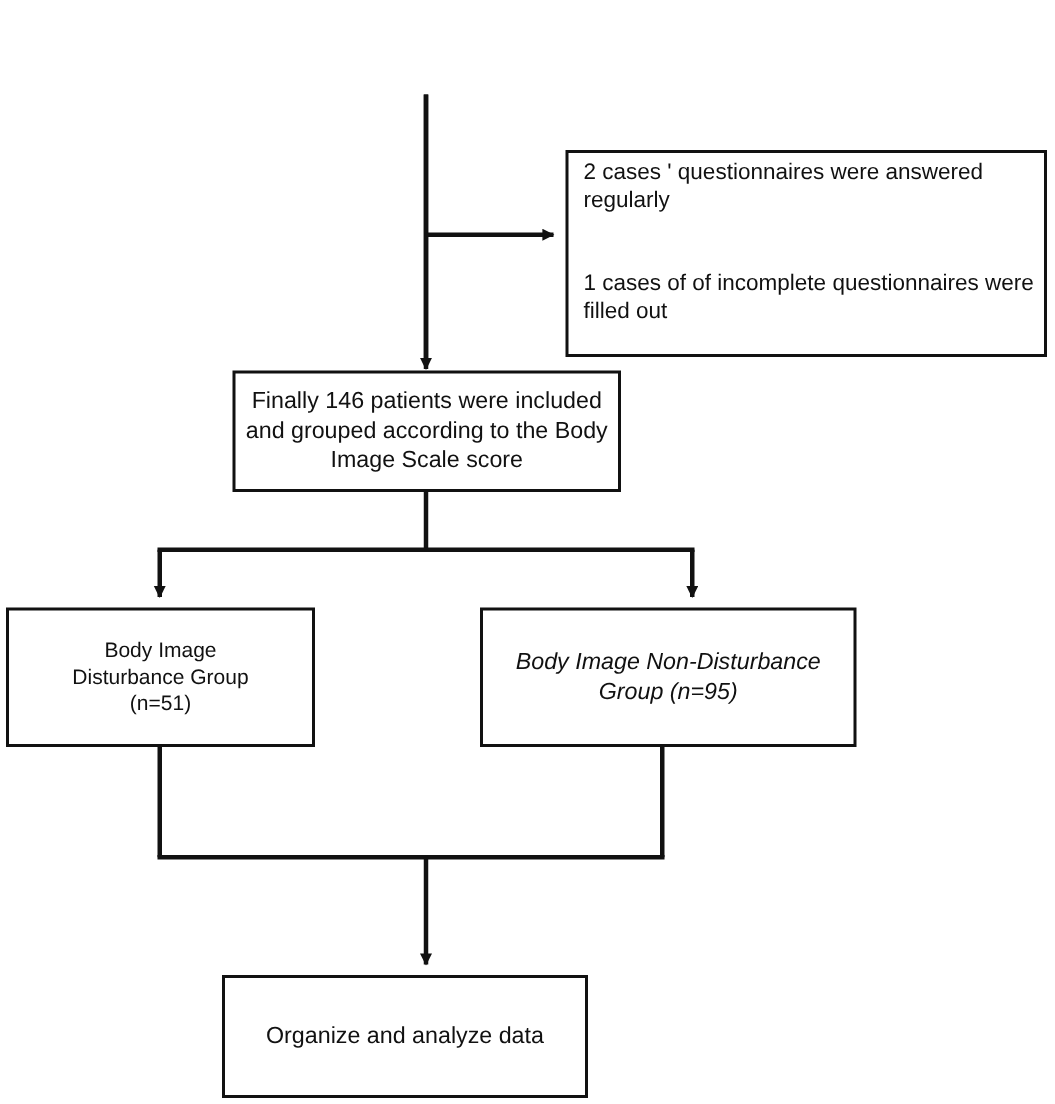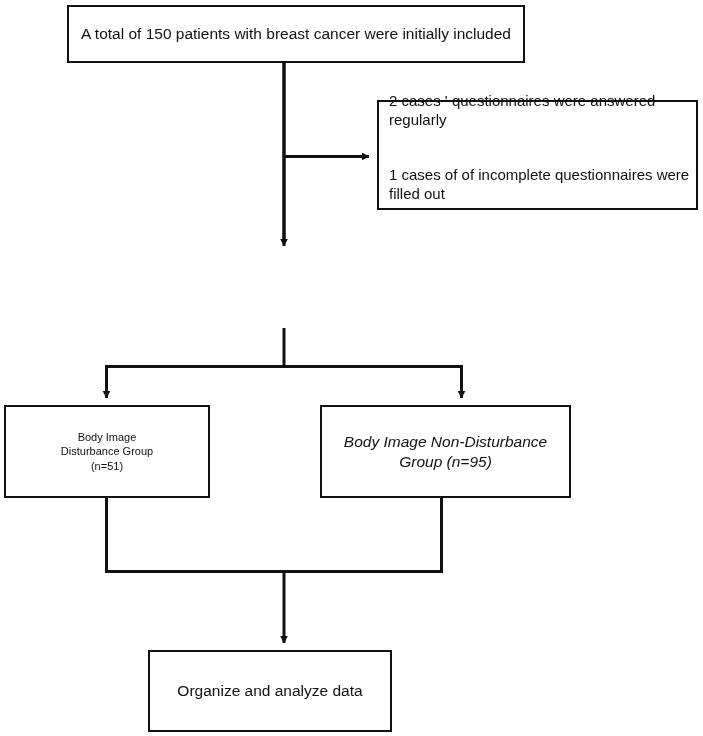--- a/index.html
+++ b/index.html
@@ -47,21 +47,21 @@
     top: 5px;
     width: 458px;
     height: 58px;
     font-size: 15.5px;
   }
   
   #node-exclusions {
     left: 377px;
     top: 100px;
     width: 321px;
-    height: 110px;
+    height: 138px;
     font-size: 15px;
     justify-content: flex-start;
     text-align: left;
     padding-left: 10px;
   }
   #node-exclusions .node-text {
     text-align: left;
     margin-bottom: 16px;
   }
   
@@ -71,21 +71,21 @@
     width: 259px;
     height: 81px;
     font-size: 15.5px;
   }
   
   #node-group-disturbance {
     left: 4px;
     top: 405px;
     width: 206px;
     height: 93px;
-    font-size: 11px;
+    font-size: 14px;
   }
   
   #node-group-non-disturbance {
     left: 320px;
     top: 405px;
     width: 251px;
     height: 93px;
     font-size: 15.5px;
     font-style: italic;
   }
@@ -127,31 +127,31 @@
     </g>
 
     <g>
       <line x1="106.5" y1="498" x2="106.5" y2="571.5" stroke="#111111" stroke-width="3"></line>
       <line x1="441.5" y1="498" x2="441.5" y2="571.5" stroke="#111111" stroke-width="3"></line>
       <line x1="105" y1="571.5" x2="443" y2="571.5" stroke="#111111" stroke-width="3"></line>
       <line x1="284" y1="571.5" x2="284" y2="643" stroke="#111111" stroke-width="3" marker-end="url(#arrowhead)"></line>
     </g>
   </svg>
 
-  <div class="node" id="node-initial">
-    <span class="node-text">A total of 150 patients with breast cancer were initially included</span>
-  </div>
 
   <div class="node" id="node-exclusions">
     <div>
       <span class="node-text">2 cases ' questionnaires were answered regularly</span>
       <span class="node-text">1 cases of of incomplete questionnaires were filled out</span>
     </div>
   </div>
 
+  <div class="node" id="node-grouped">
+    <span class="node-text">Finally 146 patients were included and grouped according to the Body Image Scale score</span>
+  </div>
 
   <div class="node" id="node-group-disturbance">
     <span class="node-text">Body Image
 Disturbance Group
 (n=51)</span>
   </div>
 
   <div class="node" id="node-group-non-disturbance">
     <span class="node-text">Body Image Non-Disturbance
 Group (n=95)</span>

